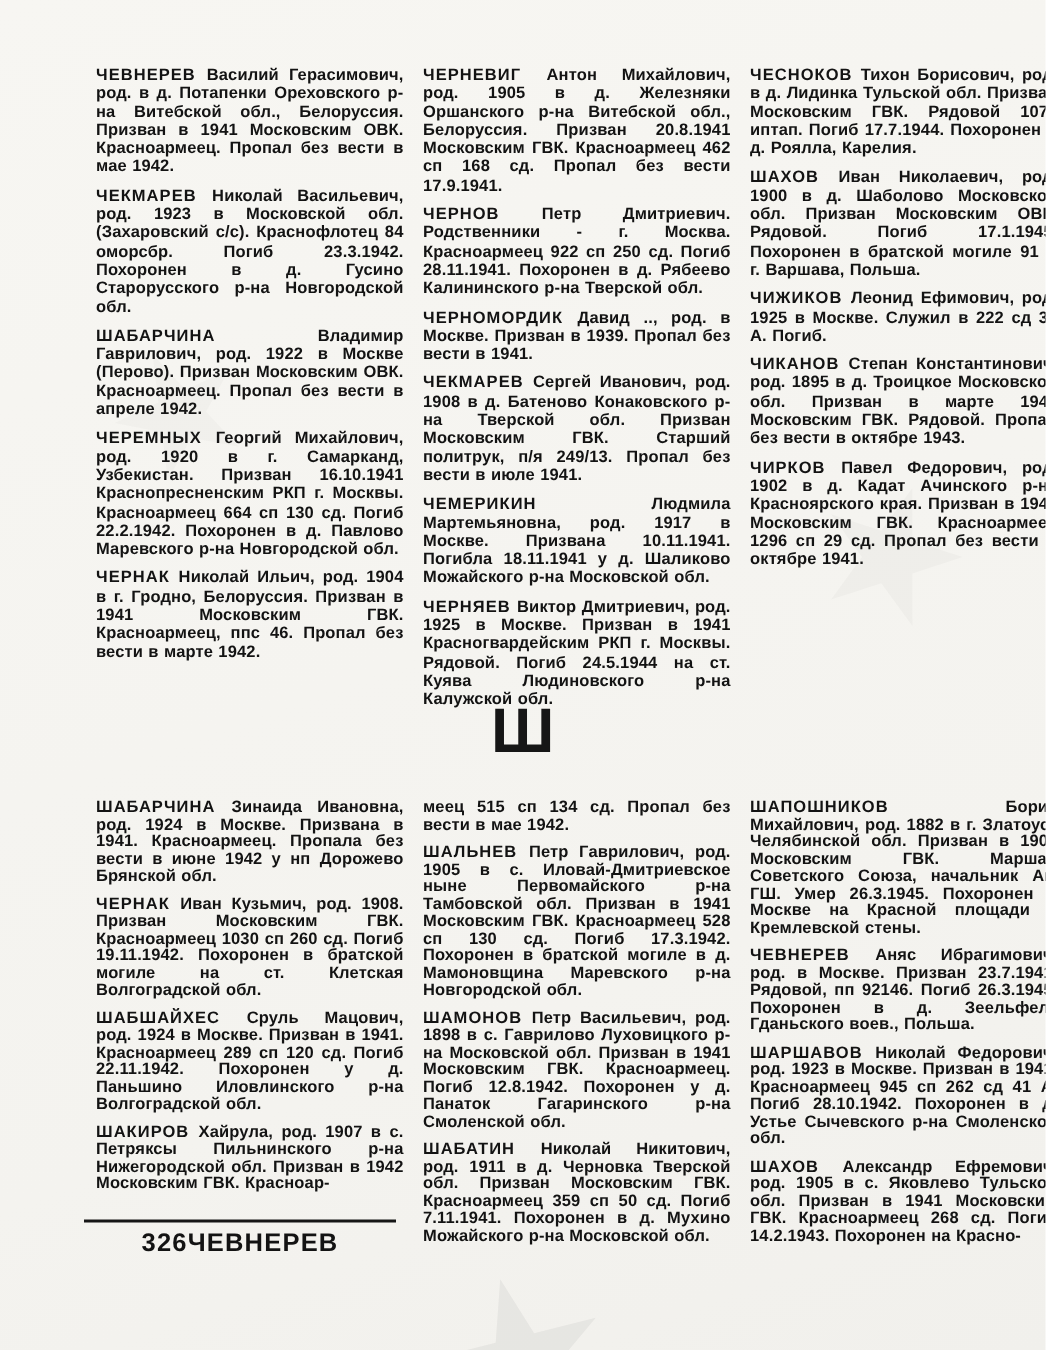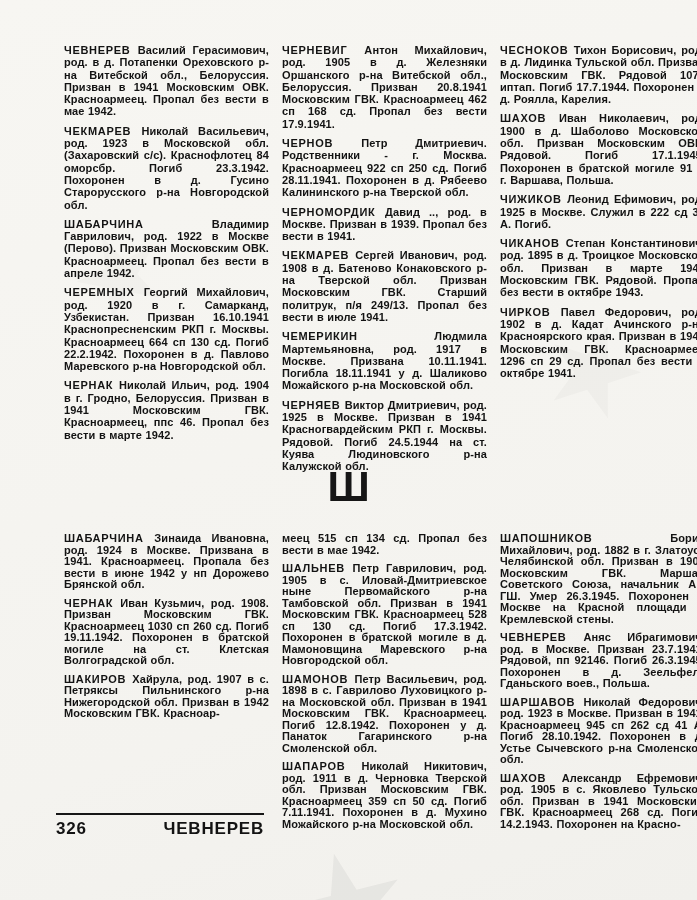--- a/index.html
+++ b/index.html
@@ -26,21 +26,21 @@
   .letter-header{
     position:absolute;top:466px;left:0;width:697px;
     text-align:center;
     font-size:42px;font-weight:700;line-height:1;
     color:#161616;
   }
   .page-footer{
     position:absolute;top:813px;left:56px;width:208px;
     border-top:2.5px solid #161616;
     padding-top:4px;
-    display:flex;justify-content:space-between;align-items:baseline;
+    display:flex;justify-content:center;align-items:baseline;
     font-weight:700;font-size:17px;letter-spacing:0.8px;
   }
   .watermark{
     position:absolute;pointer-events:none;font-weight:400;
   }
   .wm-star-bottom{top:822px;left:282px;font-size:145px;color:rgba(90,90,90,0.07);transform:rotate(-14deg);}
   .wm-star-right{top:300px;left:540px;font-size:120px;color:rgba(90,90,90,0.035);transform:rotate(18deg);}
   .wm-star-left{top:210px;left:70px;font-size:110px;color:rgba(90,90,90,0.03);transform:rotate(-25deg);}
 </style>
 </head>
@@ -70,27 +70,28 @@
       <p class="entry"><span class="surname">ЧИРКОВ </span>Павел Федорович, род. 1902 в д. Кадат Ачинского р-на Красноярского края. Призван в 1941 Московским ГВК. Красноармеец 1296 сп 29 сд. Пропал без вести в октябре 1941.</p>
     </div>
   </div>
 
 <div class="letter-header">Ш</div>
 
 <div class="section section-bottom">
     <div class="col">
       <p class="entry"><span class="surname">ШАБАРЧИНА </span>Зинаида Ивановна, род. 1924 в Москве. Призвана в 1941. Красноармеец. Пропала без вести в июне 1942 у нп Дорожево Брянской обл.</p>
       <p class="entry"><span class="surname">ЧЕРНАК </span>Иван Кузьмич, род. 1908. Призван Московским ГВК. Красноармеец 1030 сп 260 сд. Погиб 19.11.1942. Похоронен в братской могиле на ст. Клетская Волгоградской обл.</p>
+      <p class="entry"><span class="surname">ШАБШАЙХЕС </span>Сруль Мацович, род. 1924 в Москве. Призван в 1941. Красноармеец 289 сп 120 сд. Погиб 22.11.1942. Похоронен у д. Паньшино Иловлинского р-на Волгоградской обл.</p>
       <p class="entry"><span class="surname">ШАКИРОВ </span>Хайрула, род. 1907 в с. Петряксы Пильнинского р-на Нижегородской обл. Призван в 1942 Московским ГВК. Красноар-</p>
     </div>
     <div class="col">
       <p class="entry">меец 515 сп 134 сд. Пропал без вести в мае 1942.</p>
       <p class="entry"><span class="surname">ШАЛЬНЕВ </span>Петр Гаврилович, род. 1905 в с. Иловай-Дмитриевское ныне Первомайского р-на Тамбовской обл. Призван в 1941 Московским ГВК. Красноармеец 528 сп 130 сд. Погиб 17.3.1942. Похоронен в братской могиле в д. Мамоновщина Маревского р-на Новгородской обл.</p>
       <p class="entry"><span class="surname">ШАМОНОВ </span>Петр Васильевич, род. 1898 в с. Гаврилово Луховицкого р-на Московской обл. Призван в 1941 Московским ГВК. Красноармеец. Погиб 12.8.1942. Похоронен у д. Панаток Гагаринского р-на Смоленской обл.</p>
-      <p class="entry"><span class="surname">ШАПАРОВ </span>Николай Никитович, род. 1911 в д. Черновка Тверской обл. Призван Московским ГВК. Красноармеец 359 сп 50 сд. Погиб 7.11.1941. Похоронен в д. Мухино Можайского р-на Московской обл.</p>
+      <p class="entry"><span class="surname">ШАБАТИН </span>Николай Никитович, род. 1911 в д. Черновка Тверской обл. Призван Московским ГВК. Красноармеец 359 сп 50 сд. Погиб 7.11.1941. Похоронен в д. Мухино Можайского р-на Московской обл.</p>
     </div>
     <div class="col">
       <p class="entry"><span class="surname">ШАПОШНИКОВ </span>Борис Михайлович, род. 1882 в г. Златоуст Челябинской обл. Призван в 1901 Московским ГВК. Маршал Советского Союза, начальник Ак. ГШ. Умер 26.3.1945. Похоронен в Москве на Красной площади у Кремлевской стены.</p>
       <p class="entry"><span class="surname">ЧЕВНЕРЕВ </span>Аняс Ибрагимович, род. в Москве. Призван 23.7.1941. Рядовой, пп 92146. Погиб 26.3.1945. Похоронен в д. Зеельфелт Гданьского воев., Польша.</p>
       <p class="entry"><span class="surname">ШАРШАВОВ </span>Николай Федорович, род. 1923 в Москве. Призван в 1941. Красноармеец 945 сп 262 сд 41 А. Погиб 28.10.1942. Похоронен в д. Устье Сычевского р-на Смоленской обл.</p>
       <p class="entry"><span class="surname">ШАХОВ </span>Александр Ефремович, род. 1905 в с. Яковлево Тульской обл. Призван в 1941 Московским ГВК. Красноармеец 268 сд. Погиб 14.2.1943. Похоронен на Красно-</p>
     </div>
   </div>
 
 <div class="page-footer">

